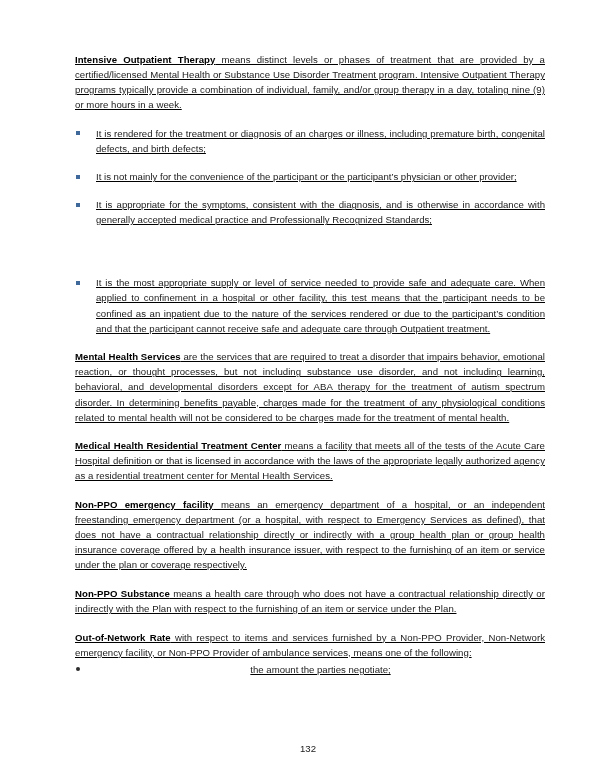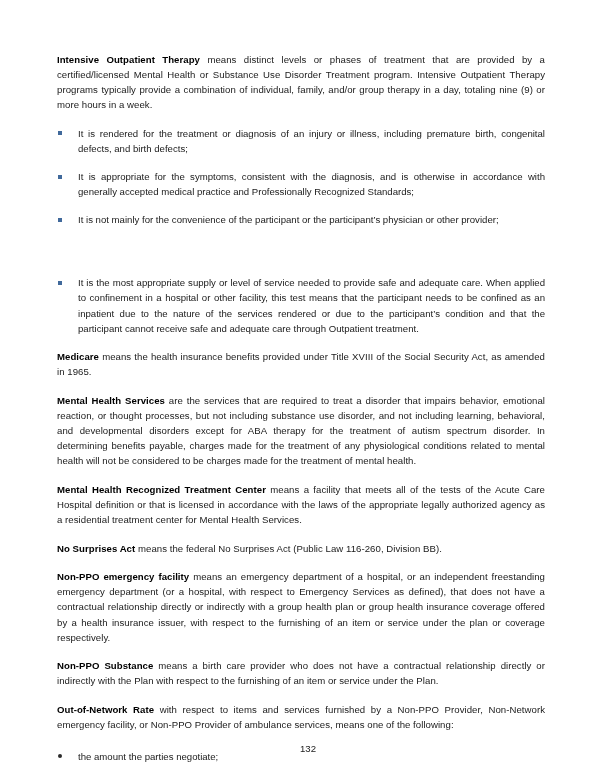--- a/index.html
+++ b/index.html
@@ -12,23 +12,24 @@
     height: 776px;
     font-family: "Liberation Sans", sans-serif;
     color: #000000;
     position: relative;
     overflow: hidden;
   }
   .page {
     box-sizing: border-box;
     width: 600px;
     height: 776px;
-    padding: 52px 55px 0 57px;
+    padding: 52px 55px 0 75px;
     background: #ffffff;
     position: relative;
+    text-decoration: underline;
   }
   .para {
     font-size: 9.6px;
     line-height: 15.1px;
     text-align: justify;
     margin: 0 0 13.5px 0;
     color: #1a1a1a;
     letter-spacing: 0.005em;
   }
   .para .term {
@@ -48,21 +49,21 @@
   ul.dot-list li {
     position: relative;
     font-size: 9.6px;
     line-height: 15.1px;
     text-align: justify;
     color: #1a1a1a;
     padding-left: 21px;
     margin-bottom: 13px;
   }
   ul.dot-list li {
-    text-align: left;
+    text-align: center;
     margin-bottom: 14px;
   }
   ul.blue-list li:last-child,
   ul.dot-list li:last-child {
     margin-bottom: 0;
     margin-top: 48px;
   }
   .bullet-sq {
     position: absolute;
     left: 1px;
@@ -98,61 +99,55 @@
 <div class="page">
 
   <p class="para">
     <span class="term">Intensive Outpatient Therapy</span><span> means distinct levels or phases of treatment that are provided by a certified/licensed Mental Health or Substance Use Disorder Treatment program. Intensive Outpatient Therapy programs typically provide a combination of individual, family, and/or group therapy in a day, totaling nine (9) or more hours in a week.</span>
   </p>
 
 
   <ul class="blue-list">
     <li>
       <span class="bullet-sq"></span>
-      <span>It is rendered for the treatment or diagnosis of an injury or illness, including premature birth, congenital defects, and birth defects;</span>
+      <span>It is rendered for the treatment or diagnosis of an charges or illness, including premature birth, congenital defects, and birth defects;</span>
+    </li>
+    <li>
+      <span class="bullet-sq"></span>
+      <span>It is not mainly for the convenience of the participant or the participant’s physician or other provider;</span>
     </li>
     <li>
       <span class="bullet-sq"></span>
       <span>It is appropriate for the symptoms, consistent with the diagnosis, and is otherwise in accordance with generally accepted medical practice and Professionally Recognized Standards;</span>
     </li>
     <li>
       <span class="bullet-sq"></span>
-      <span>It is not mainly for the convenience of the participant or the participant’s physician or other provider;</span>
-    </li>
-    <li>
-      <span class="bullet-sq"></span>
       <span>It is the most appropriate supply or level of service needed to provide safe and adequate care. When applied to confinement in a hospital or other facility, this test means that the participant needs to be confined as an inpatient due to the nature of the services rendered or due to the participant’s condition and that the participant cannot receive safe and adequate care through Outpatient treatment.</span>
     </li>
   </ul>
 
-  <p class="para">
-    <span class="term">Medicare</span><span> means the health insurance benefits provided under Title XVIII of the Social Security Act, as amended in 1965.</span>
-  </p>
 
   <p class="para">
     <span class="term">Mental Health Services</span><span> are the services that are required to treat a disorder that impairs behavior, emotional reaction, or thought processes, but not including substance use disorder, and not including learning, behavioral, and developmental disorders except for ABA therapy for the treatment of autism spectrum disorder. In determining benefits payable, charges made for the treatment of any physiological conditions related to mental health will not be considered to be charges made for the treatment of mental health.</span>
   </p>
 
   <p class="para">
-    <span class="term">Mental Health Recognized Treatment Center</span><span> means a facility that meets all of the tests of the Acute Care Hospital definition or that is licensed in accordance with the laws of the appropriate legally authorized agency as a residential treatment center for Mental Health Services.</span>
+    <span class="term">Medical Health Residential Treatment Center</span><span> means a facility that meets all of the tests of the Acute Care Hospital definition or that is licensed in accordance with the laws of the appropriate legally authorized agency as a residential treatment center for Mental Health Services.</span>
   </p>
 
-  <p class="para">
-    <span class="term">No Surprises Act</span><span> means the federal No Surprises Act (Public Law 116-260, Division BB).</span>
-  </p>
 
   <p class="para">
     <span class="term">Non-PPO emergency facility</span><span> means an emergency department of a hospital, or an independent freestanding emergency department (or a hospital, with respect to Emergency Services as defined), that does not have a contractual relationship directly or indirectly with a group health plan or group health insurance coverage offered by a health insurance issuer, with respect to the furnishing of an item or service under the plan or coverage respectively.</span>
   </p>
 
   <p class="para">
-    <span class="term">Non-PPO Substance</span><span> means a birth care provider who does not have a contractual relationship directly or indirectly with the Plan with respect to the furnishing of an item or service under the Plan.</span>
+    <span class="term">Non-PPO Substance</span><span> means a health care through who does not have a contractual relationship directly or indirectly with the Plan with respect to the furnishing of an item or service under the Plan.</span>
   </p>
 
-  <p class="para" style="margin-bottom:17px">
+  <p class="para" style="margin-bottom:2px">
     <span class="term">Out-of-Network Rate</span><span> with respect to items and services furnished by a Non-PPO Provider, Non-Network emergency facility, or Non-PPO Provider of ambulance services, means one of the following:</span>
   </p>
 
   <ul class="dot-list">
     <li>
       <span class="bullet-dot"></span>
       <span>the amount the parties negotiate;</span>
     </li>
     <li>
       

